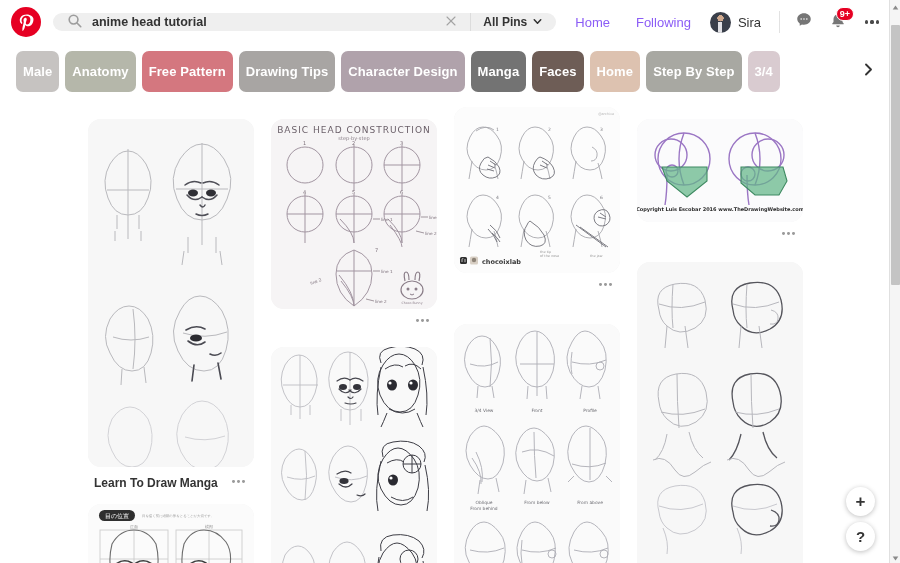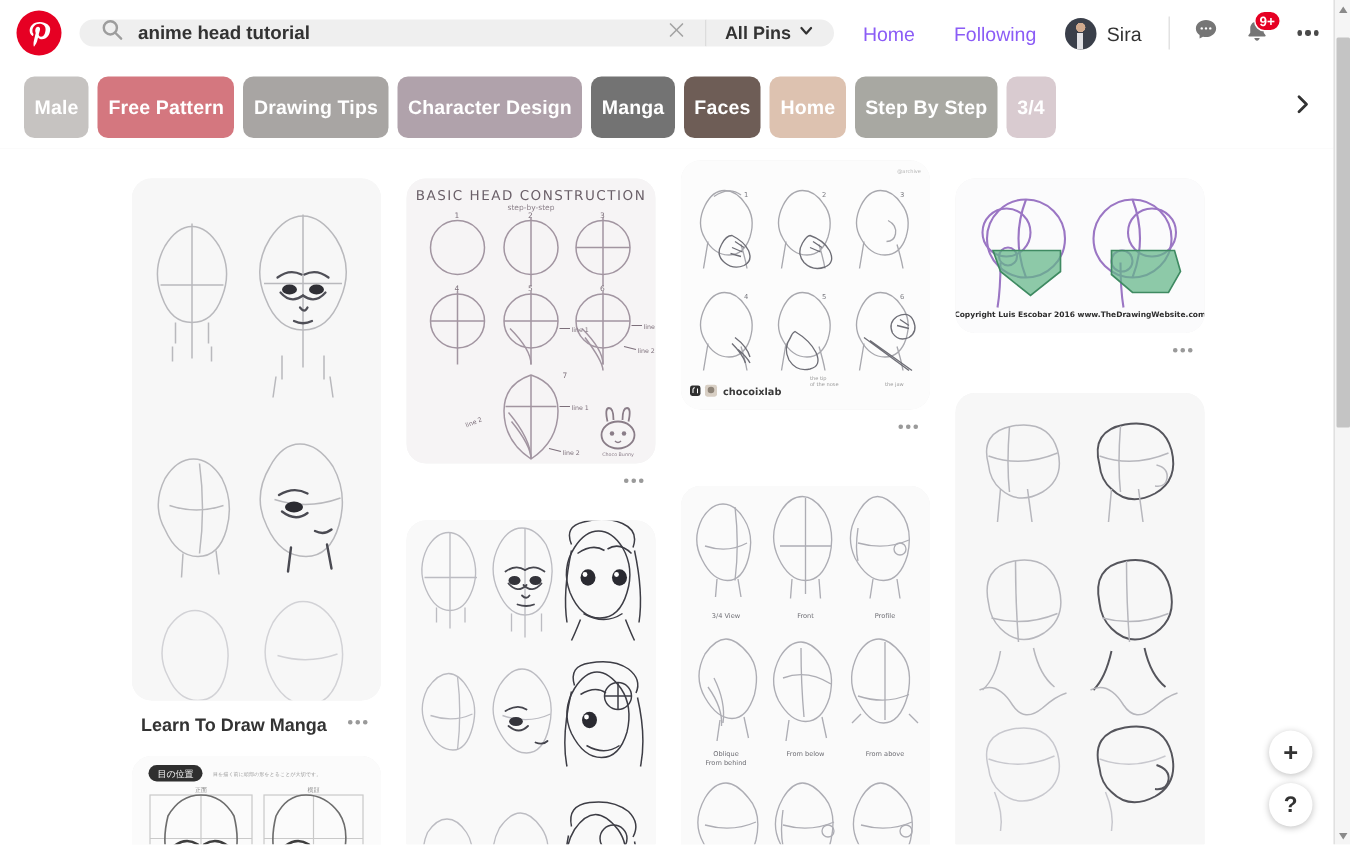--- a/index.html
+++ b/index.html
@@ -282,20 +282,21 @@
     <span class="dots-h">
         <i></i>
         <i></i>
         <i></i>
       </span>
   </div>
 </div>
 
 <div class="chipbar">
   <div class="chip" style="background: rgb(198, 195, 193);">Male</div>
+  <div class="chip" style="background: rgb(181, 183, 170);">Anatomy</div>
   <div class="chip" style="background: rgb(212, 119, 127);">Free Pattern</div>
   <div class="chip" style="background: rgb(168, 165, 163);">Drawing Tips</div>
   <div class="chip" style="background: rgb(176, 162, 171);">Character Design</div>
   <div class="chip" style="background: #737373;">Manga</div>
   <div class="chip" style="background: rgb(110, 93, 86);">Faces</div>
   <div class="chip" style="background: rgb(221, 194, 176);">Home</div>
   <div class="chip" style="background: rgb(168, 168, 162);">Step By Step</div>
   <div class="chip" style="background: rgb(217, 203, 208); color: rgb(255, 255, 255);">3/4</div>
 
   <div class="chip-next">

